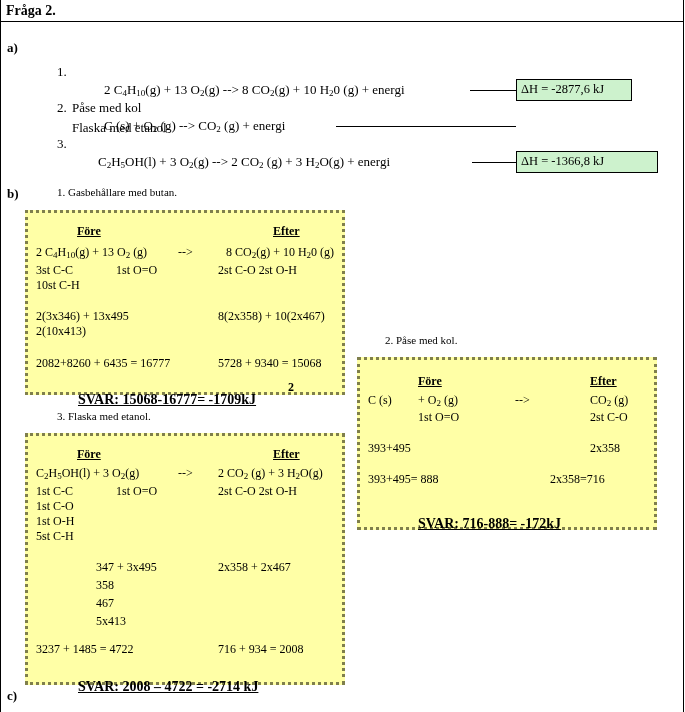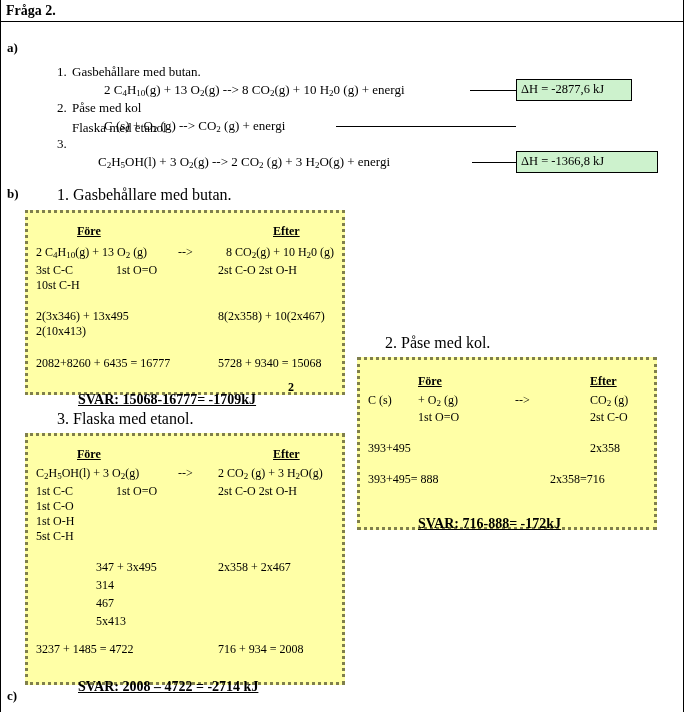--- a/index.html
+++ b/index.html
@@ -80,39 +80,38 @@
   .cell {
     position: absolute;
     font-size: 12px;
     white-space: nowrap;
   }
   .b { font-weight: bold; }
   .hdr { font-weight: bold; text-decoration: underline; font-size: 12px; }
   .svar { font-weight: bold; text-decoration: underline; font-size: 14px; margin-top: 12px; }
   .subhead {
     position: absolute;
-    font-size: 16px;
+    font-size: 11px;
     white-space: nowrap;
   }
 </style>
 </head>
 <body>
 
 <div class="page">
 
   <div class="vline-left"></div>
   <div class="vline-right"></div>
   <div class="hline-top"></div>
 
   <div class="title">Fråga 2.</div>
 
   <div class="sec-label lbl-a">a)</div>
 
   <div class="list-num" style="left:57px; top:64px;">1.</div>
-  <div class="eq" style="left:72px; top:64px;">Gasbehållare med butan.</div>
   <div class="eq" style="left:104px; top:82px;">2 C<sub>4</sub>H<sub>10</sub>(g) + 13 O<sub>2</sub>(g) --&gt; 8 CO<sub>2</sub>(g) + 10 H<sub>2</sub>0 (g) + energi</div>
   <div class="leader" style="left:470px; top:90px; width:46px;"></div>
   <div class="dh-box" style="left:516px; top:79px; width:116px; height:22px;">ΔH = -2877,6 kJ</div>
 
   <div class="list-num" style="left:57px; top:100px;">2.</div>
   <div class="eq" style="left:72px; top:100px;">Påse med kol</div>
   <div class="eq" style="left:104px; top:118px;">C (s) + O<sub>2</sub> (g) --&gt; CO<sub>2</sub> (g) + energi</div>
   <div class="leader" style="left:336px; top:126px; width:180px;"></div>
 
   <div class="list-num" style="left:57px; top:136px;">3.</div>
@@ -185,21 +184,21 @@
     <div class="cell" style="left:88px; top:48px;">1st O=O</div>
     <div class="cell" style="left:190px; top:48px;">2st C-O      2st O-H</div>
 
     <div class="cell" style="left:8px; top:63px;">1st C-O</div>
     <div class="cell" style="left:8px; top:78px;">1st O-H</div>
     <div class="cell" style="left:8px; top:93px;">5st C-H</div>
 
     <div class="cell" style="left:68px; top:124px;">347 + 3x495</div>
     <div class="cell" style="left:190px; top:124px;">2x358    + 2x467</div>
 
-    <div class="cell" style="left:68px; top:142px;">314</div>
+    <div class="cell" style="left:68px; top:142px;">358</div>
     <div class="cell" style="left:68px; top:160px;">467</div>
     <div class="cell" style="left:68px; top:178px;">5x413</div>
 
     <div class="cell" style="left:8px; top:206px;">3237 + 1485 = 4722</div>
     <div class="cell" style="left:190px; top:206px;">716 + 934 = 2008</div>
 
     <div class="svar cell" style="left:50px; top:231px;">SVAR: 2008 – 4722 = -2714 kJ</div>
   </div>
 
   <div class="sec-label lbl-c">c)</div>

